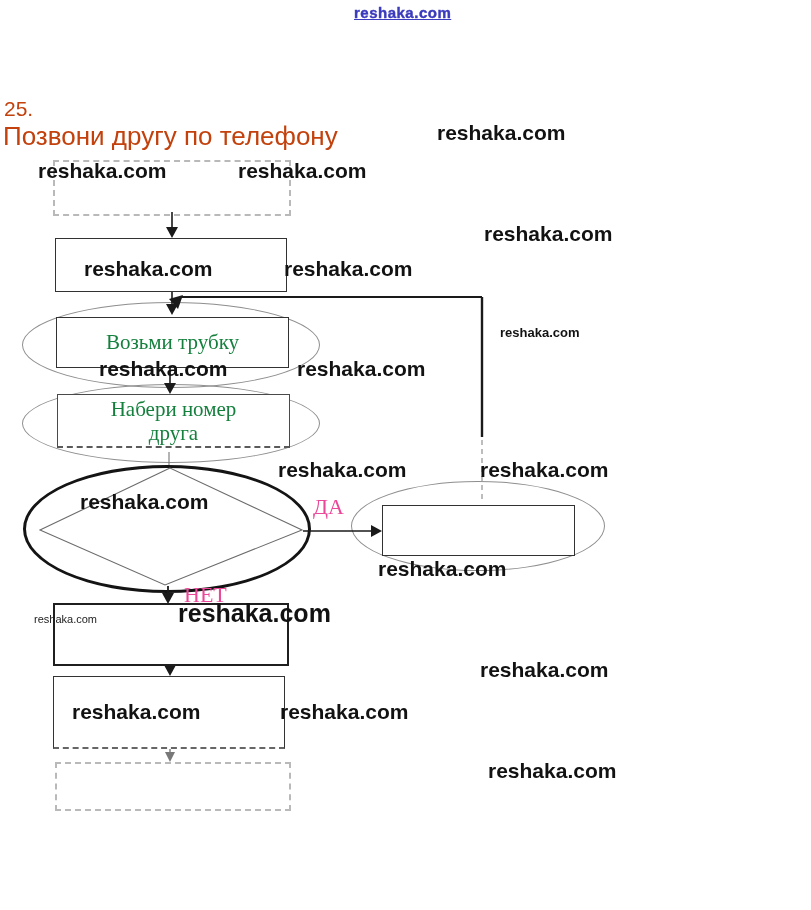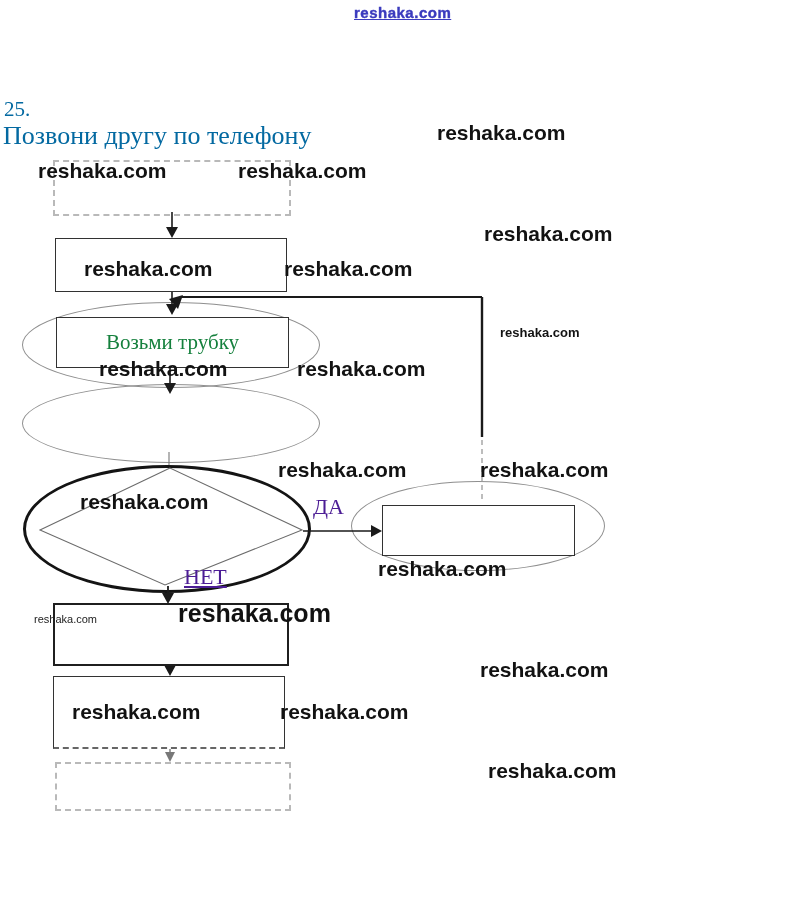--- a/index.html
+++ b/index.html
@@ -9,39 +9,39 @@
   
   .wm{position:absolute;font-family:"Liberation Sans",sans-serif;font-weight:600;
       font-size:21px;color:#121212;white-space:nowrap;z-index:6;line-height:22px;}
   .wm-sm{font-size:13px;font-weight:600;}
   .wm-xs{font-size:11px;font-weight:400;color:#222;}
   .wm-lg{font-size:25px;font-weight:700;}
   .wm-blue{font-size:15px;font-weight:700;color:#3b3bbe;letter-spacing:.5px;
            text-decoration:underline;-webkit-text-stroke:.4px #3b3bbe;}
 
   
-  .serif{font-family:Liberation Serif, serif;color:#0369a1;text-align:right;}
+  .serif{font-family:Liberation Sans, sans-serif;color:#c2410c;text-align:right;}
   #q-number{position:absolute;left:4px;top:97px;font-size:21px;z-index:6;}
   #q-title{position:absolute;left:3px;top:121px;font-size:26px;z-index:6;}
 
   
   .ellipse{position:absolute;border-radius:50%;background:transparent;z-index:1;}
   .el-thin{border:1.3px solid #8f8f8f;}
   .el-bold{border:3px solid #141414;}
   .rect{position:absolute;background:#ffffff;z-index:3;}
   .rect-solid{border:1.5px solid #323232;}
   .rect-dark{border:2px solid #1f1f1f;}
   .rect-faded{border:2px dashed #b9b9b9;background:transparent;}
   .node-text{display:flex;align-items:center;justify-content:center;text-align:center;
              font-family:"Liberation Serif",serif;font-size:21px;color:#15803d;z-index:4;}
   #rect-dial{border:1.5px solid #4a4a4a;border-bottom:2px dashed #5a5a5a;
              flex-direction:column;line-height:24px;}
   #rect-no2{border:1.5px solid #333;border-bottom:2px dashed #666;}
   .flow-label{position:absolute;font-family:"Liberation Serif",serif;font-size:22px;
-              color:#4c1d95;z-index:6;}
+              color:#ec4899;z-index:6;}
 
   
   #connector-svg{position:absolute;left:0;top:0;width:811px;height:910px;z-index:2;}
 </style>
 </head>
 <body>
 
 <div id="page">
 
   <div class="wm wm-blue" style="left:354px;top:2px;">reshaka.com</div>
@@ -52,33 +52,37 @@
   <div class="rect rect-faded" style="left:53px;top:160px;width:234px;height:52px;"></div>
 
   <div class="rect rect-solid" style="left:55px;top:238px;width:230px;height:52px;"></div>
 
   <div class="ellipse el-thin" style="left:22px;top:302px;width:296px;height:84px;"></div>
   <div class="rect rect-solid node-text" id="rect-pickup" style="left:56px;top:317px;width:231px;height:49px;">
     <span>Возьми трубку</span>
   </div>
 
   <div class="ellipse el-thin" style="left:22px;top:384px;width:296px;height:77px;"></div>
+  <div class="rect node-text" id="rect-dial" style="left:57px;top:394px;width:231px;height:51px;display:flex;">
+    <span>Набери номер</span>
+    <span>друга</span>
+  </div>
 
   <div class="ellipse el-bold" style="left:23px;top:465px;width:282px;height:122px;"></div>
 
   <div class="ellipse el-thin" style="left:351px;top:481px;width:252px;height:88px;"></div>
   <div class="rect rect-solid" style="left:382px;top:505px;width:191px;height:49px;"></div>
 
   <div class="rect rect-dark" style="left:53px;top:603px;width:232px;height:59px;"></div>
   <div class="rect rect-solid" id="rect-no2" style="left:53px;top:676px;width:230px;height:70px;"></div>
 
   <div class="rect rect-faded" style="left:55px;top:762px;width:232px;height:45px;"></div>
 
   <div class="flow-label" style="left:313px;top:494px;">ДА</div>
-  <div class="flow-label" style="left:184px;top:564px;text-decoration:underline;">НЕТ</div>
+  <div class="flow-label" style="left:184px;top:582px;">НЕТ</div>
 
   <svg id="connector-svg" viewBox="0 0 811 910" xmlns="http://www.w3.org/2000/svg">
 
     <path d="M172,212 V229" stroke="#1a1a1a" stroke-width="1.6" fill="none"></path>
     <path d="M172,238 L166,227 L178,227 Z" fill="#1a1a1a"></path>
 
     <path d="M172,290 V306" stroke="#1a1a1a" stroke-width="1.6" fill="none"></path>
     <path d="M172,315 L166,304 L178,304 Z" fill="#1a1a1a"></path>
     <path d="M183,295 L169,299 L178,309 Z" fill="#1a1a1a"></path>
 

